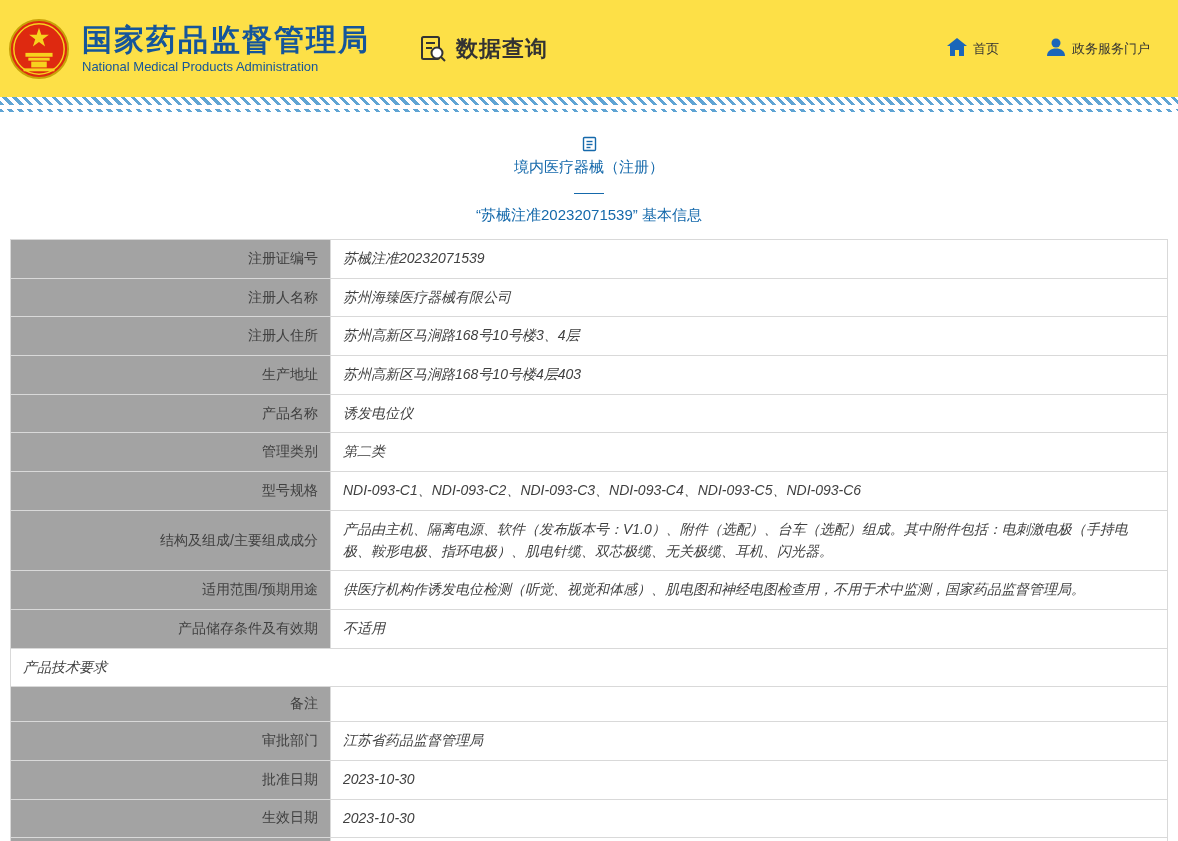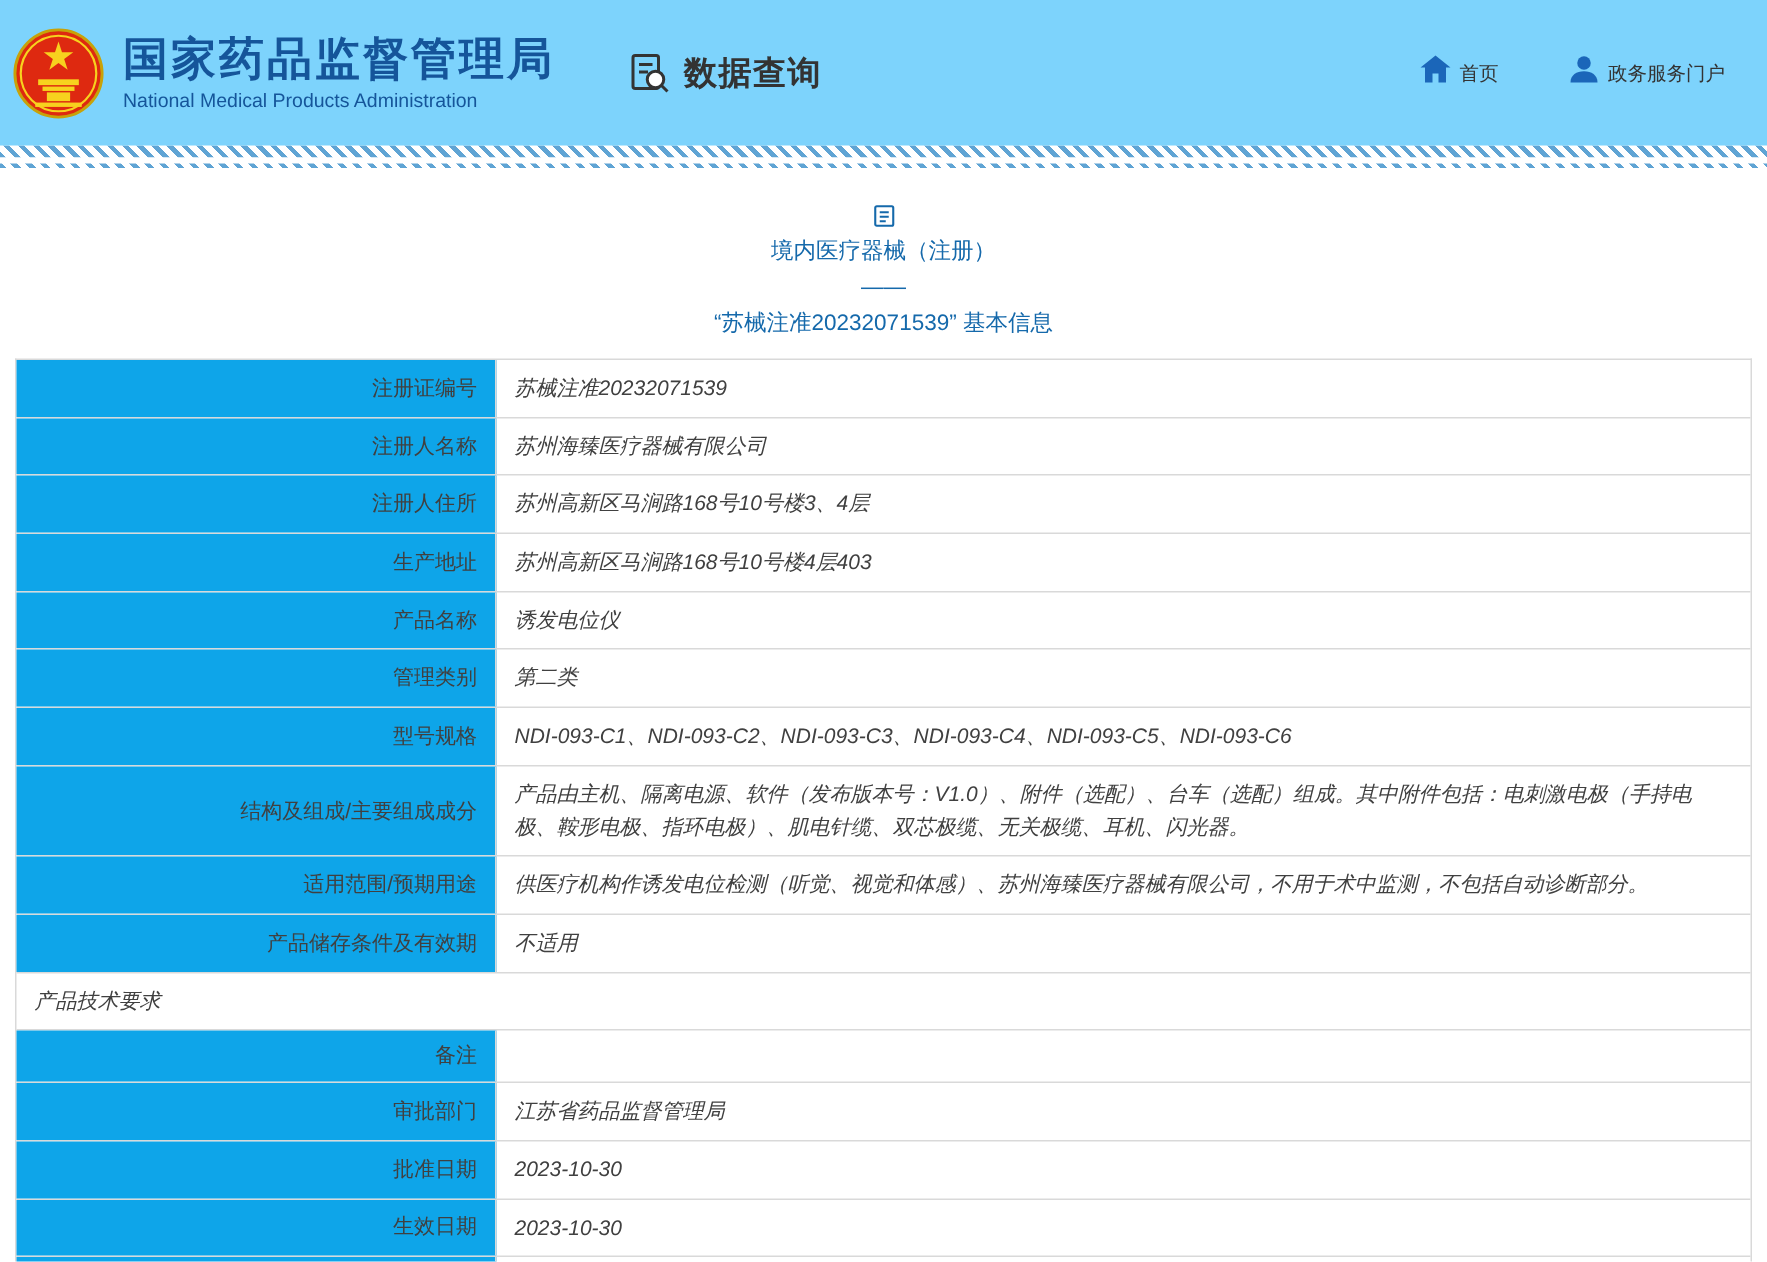--- a/index.html
+++ b/index.html
@@ -5,21 +5,21 @@
   * { margin:0; padding:0; box-sizing:border-box; }
   html,body { background:#fff; }
   body {
     width:1178px; height:841px; overflow:hidden;
     font-family:"Liberation Sans","DejaVu Sans",sans-serif;
     color:#404040;
   }
   
   .header {
     height:97px; display:flex; align-items:center;
-    padding:0 14px 0 8px; background:#7dd3fc; position:relative;
+    padding:0 14px 0 8px; background:#fde047; position:relative;
   }
   .logo-group { display:flex; align-items:center; }
   .emblem { width:62px; height:62px; flex:0 0 62px; }
   .titles { margin-left:12px; }
   .title-cn {
     font-size:30px; font-weight:bold; color:#15559a; letter-spacing:2px; line-height:1.15;
   }
   .title-en { font-size:13px; color:#15559a; margin-top:2px; }
   .section-title {
     display:flex; align-items:center; margin-left:48px;
@@ -51,21 +51,21 @@
   .breadcrumb .crumb-sep { color:#1569ab; margin:0 4px; }
   
   .info-table {
     margin:0 10px; border:1px solid #d9d9d9; border-bottom:none;
   }
   .trow {
     display:grid; grid-template-columns:320px 1fr;
     border-bottom:1px solid #d9d9d9; min-height:34px;
   }
   .tlabel {
-    background:#0ea5e9;
+    background:#a3a3a3;
     border-right:1px solid #d9d9d9;
     text-align:right; padding:8px 12px 8px 8px;
     font-size:14px; color:#404040;
     display:flex; justify-content:flex-end; align-items:center; gap:4px;
   }
   .tvalue {
     padding:8px 12px; font-size:14px; color:#404040;
     display:flex; align-items:center; line-height:1.55;font-style:italic;
   }
 </style>
@@ -192,21 +192,21 @@
     <div class="trow">
       <div class="tlabel">
         <span>结构及组成/主要组成成分</span>
       </div>
       <div class="tvalue">产品由主机、隔离电源、软件（发布版本号：V1.0）、附件（选配）、台车（选配）组成。其中附件包括：电刺激电极（手持电极、鞍形电极、指环电极）、肌电针缆、双芯极缆、无关极缆、耳机、闪光器。</div>
     </div>
     <div class="trow">
       <div class="tlabel">
         <span>适用范围/预期用途</span>
       </div>
-      <div class="tvalue">供医疗机构作诱发电位检测（听觉、视觉和体感）、苏州海臻医疗器械有限公司，不用于术中监测，不包括自动诊断部分。</div>
+      <div class="tvalue">供医疗机构作诱发电位检测（听觉、视觉和体感）、肌电图和神经电图检查用，不用于术中监测，国家药品监督管理局。</div>
     </div>
     <div class="trow">
       <div class="tlabel">
         <span>产品储存条件及有效期</span>
       </div>
       <div class="tvalue">不适用</div>
     </div>
     <div class="trow">
       <div class="tvalue">产品技术要求</div>
     </div>

